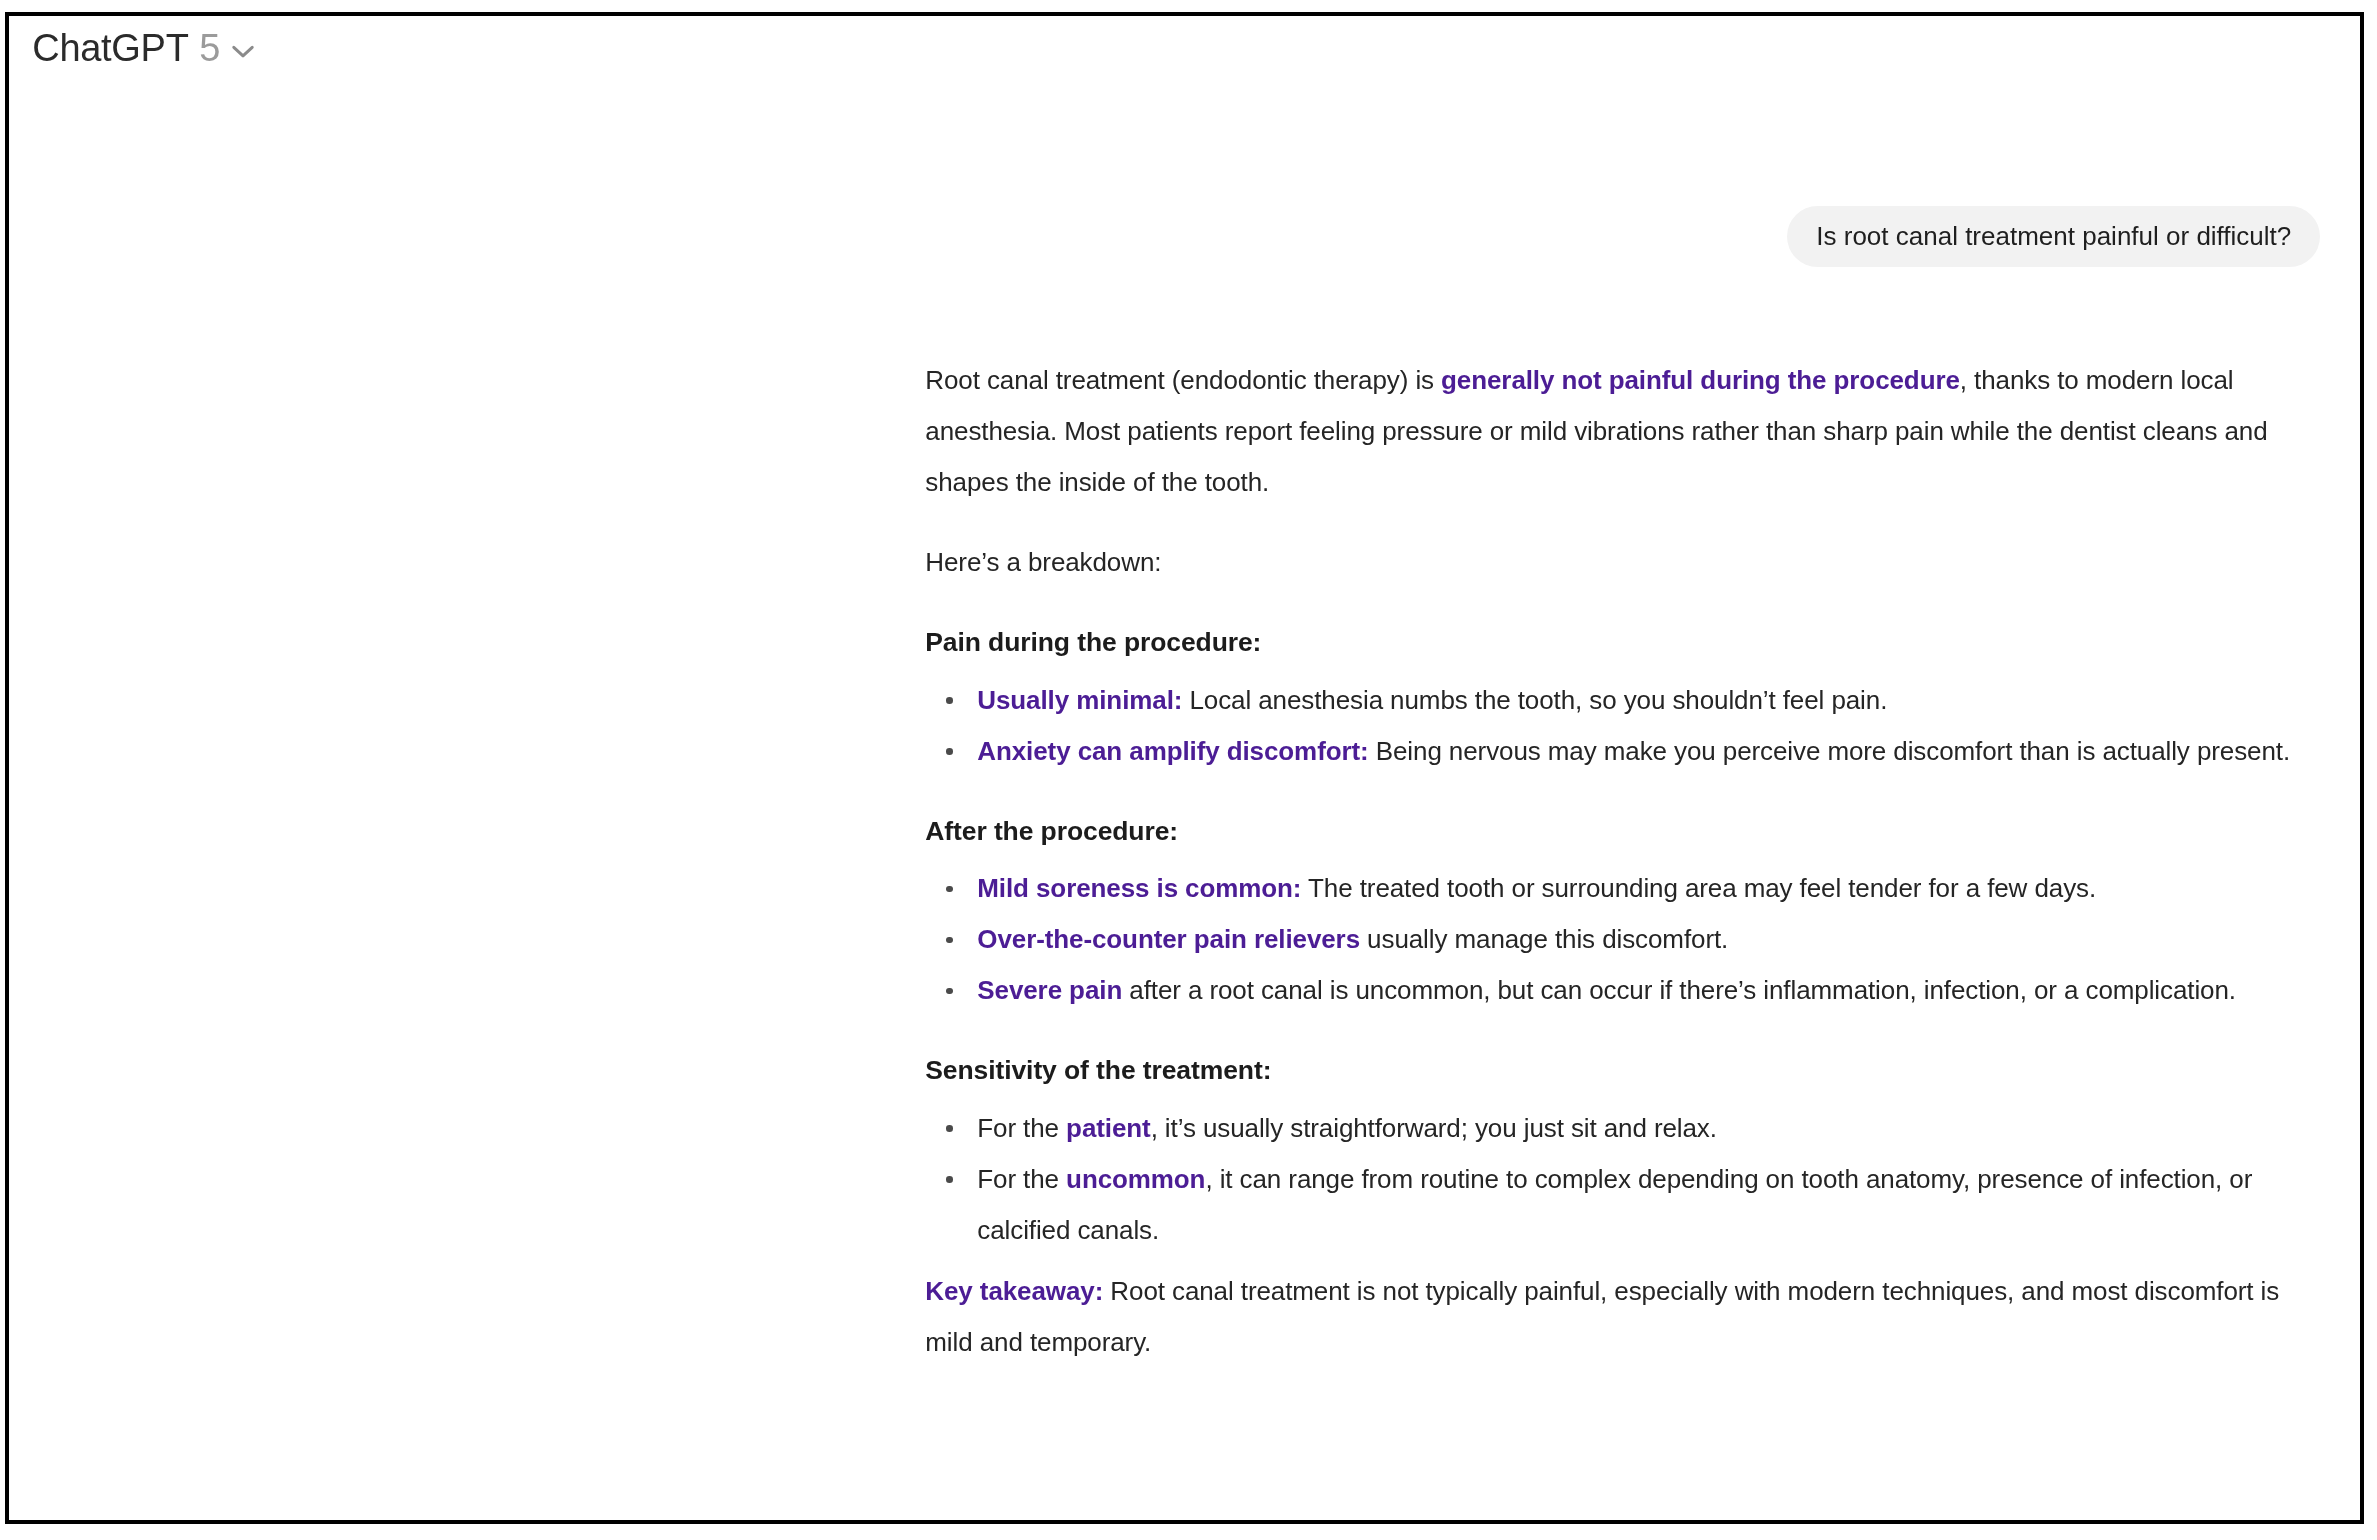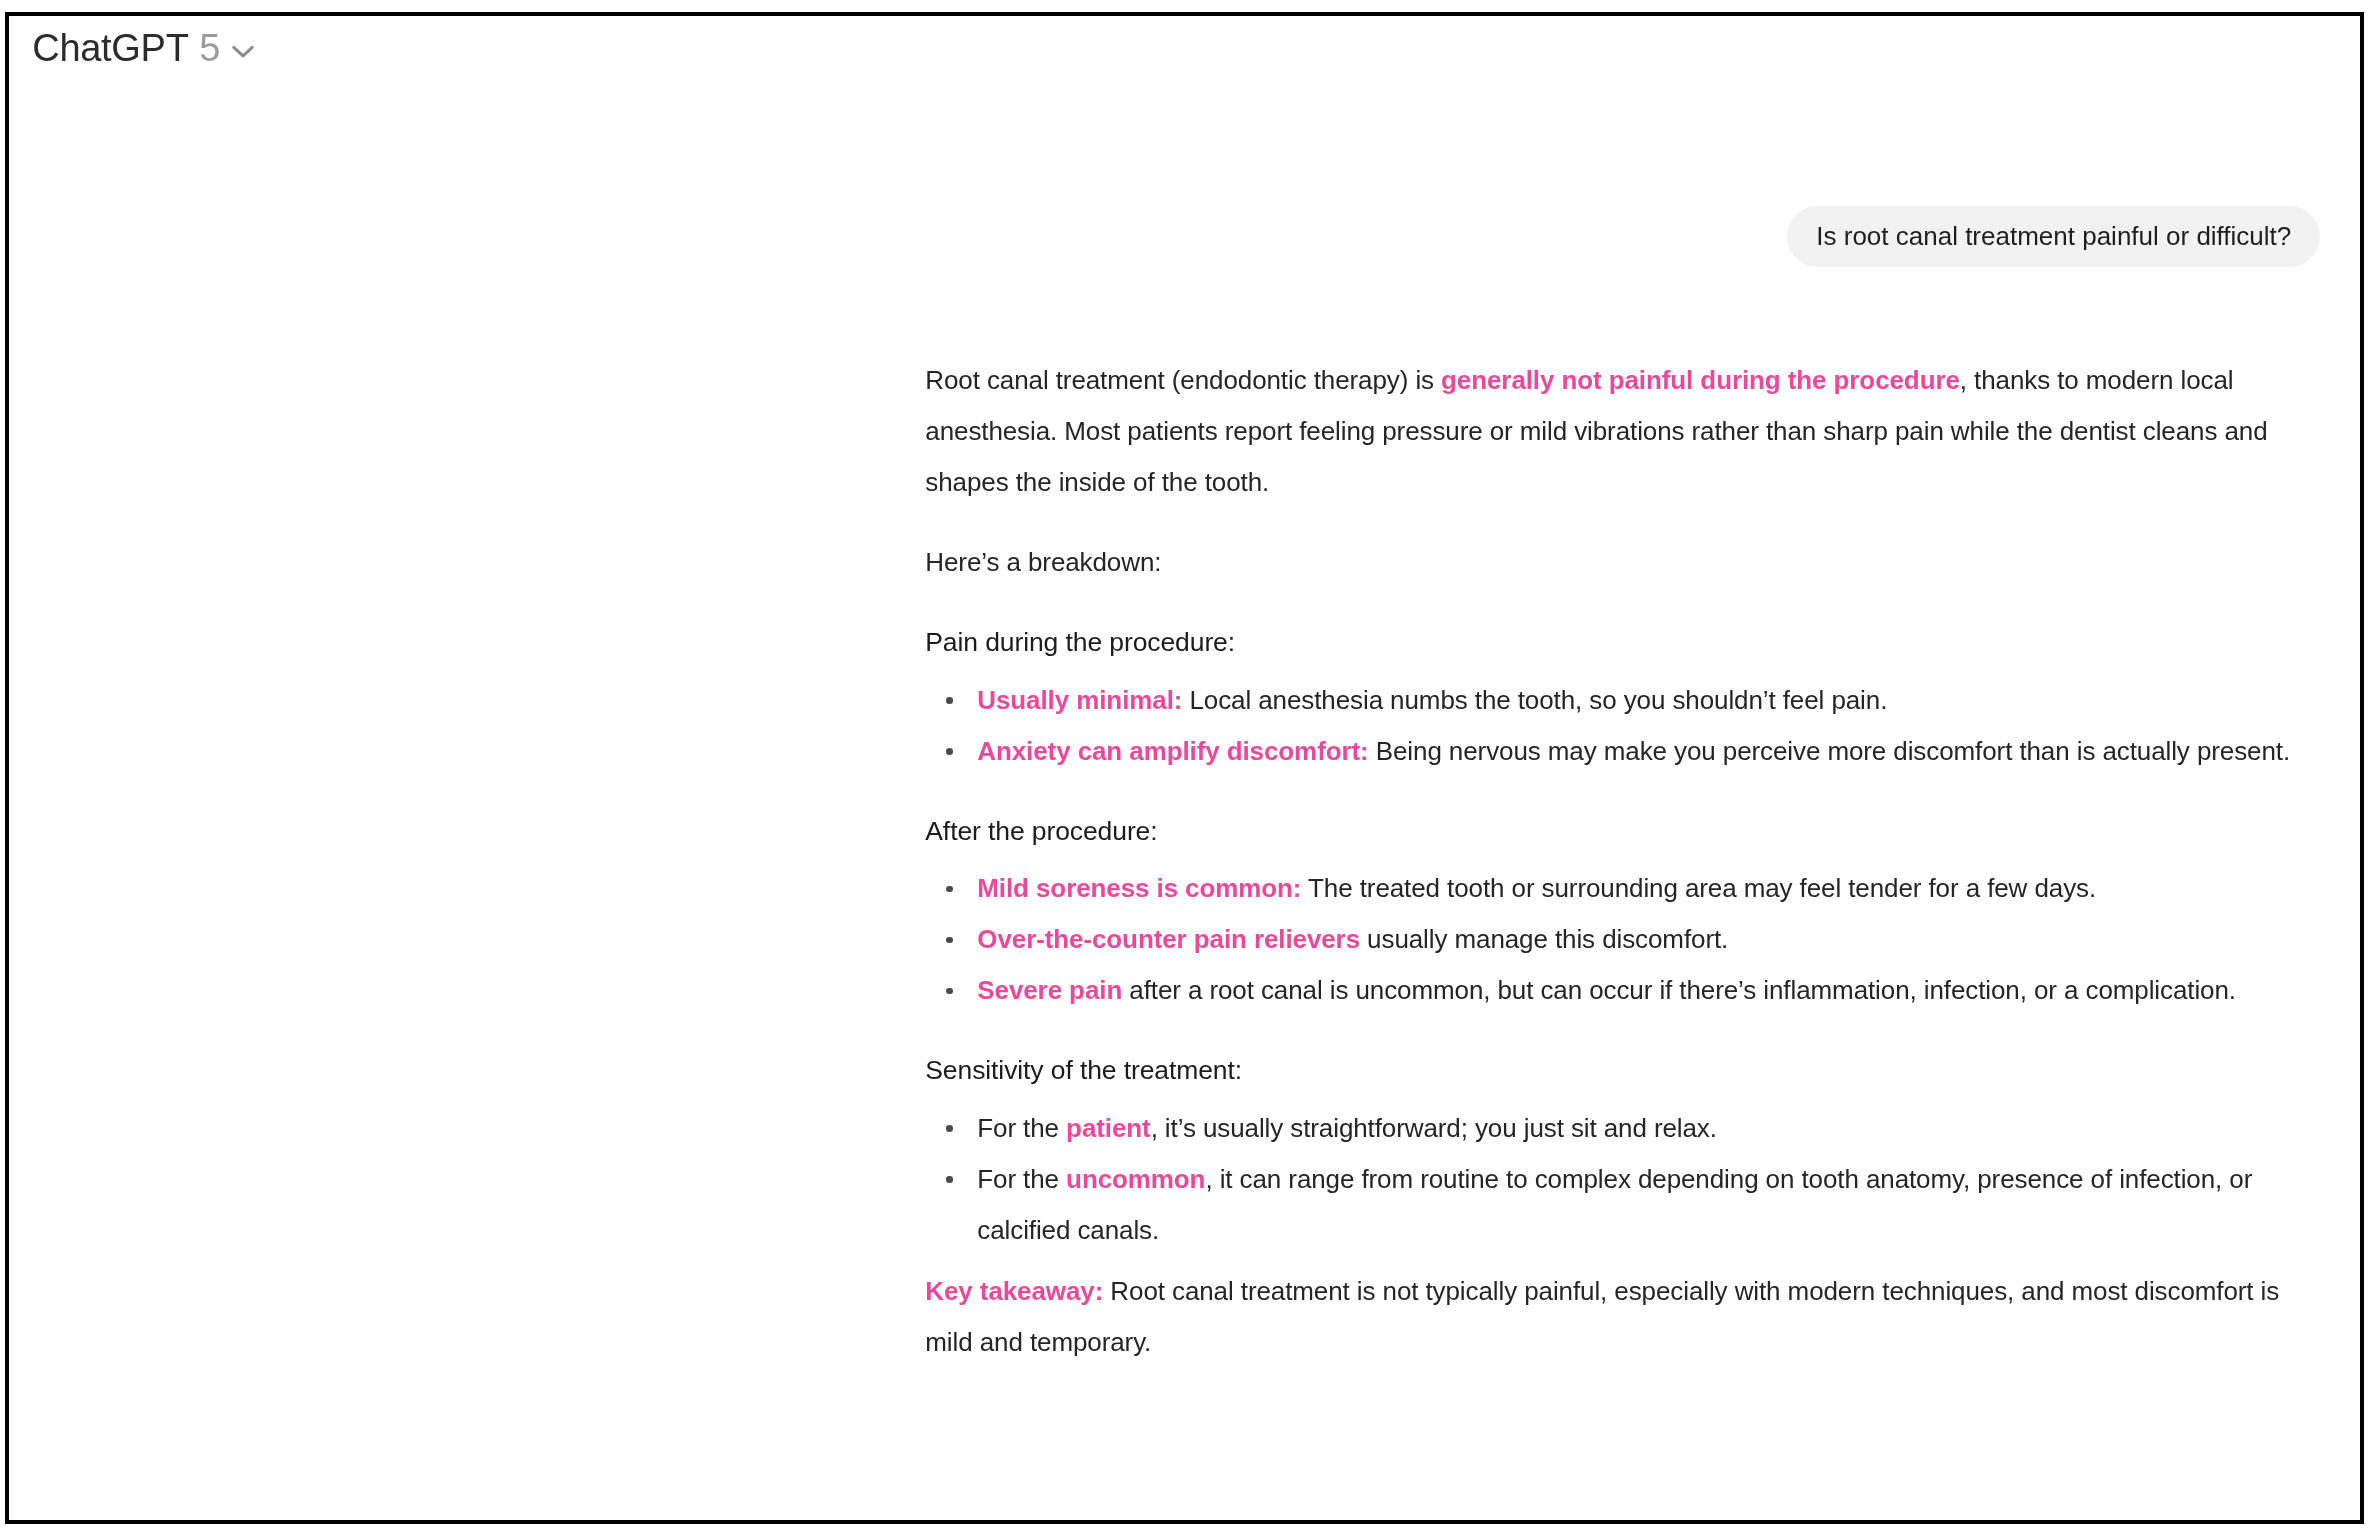--- a/index.html
+++ b/index.html
@@ -42,24 +42,24 @@
   .assistant {
     position: absolute; left: 916px; top: 339px;
     width: 1401px;
     color: #252525;
     font-size: 26px; line-height: 51px;
     letter-spacing: -0.1px;
   }
   .assistant p { margin: 29px 0; }
   .assistant > p:first-child { margin-top: 0; }
   .assistant h3 {
-    font-size: 26.5px; font-weight: 400; color: #1c1c1c;
+    font-size: 26.5px; font-weight: 700; color: #1c1c1c;
     line-height: 51px; margin: 29px 0 6.6px;
   }
-  .assistant strong { font-weight: 700; color: #ec4899; }
+  .assistant strong { font-weight: 700; color: #4c1d95; }
   .assistant ul {
     list-style: none;
     margin: 6.6px 0 29px;
     padding: 0 0 0 52px;
   }
   .assistant ul:last-of-type { margin-bottom: 10.6px; }
   .assistant li { position: relative; }
   .assistant li::before {
     content: "";
     position: absolute; left: -31px; top: 22.5px;

